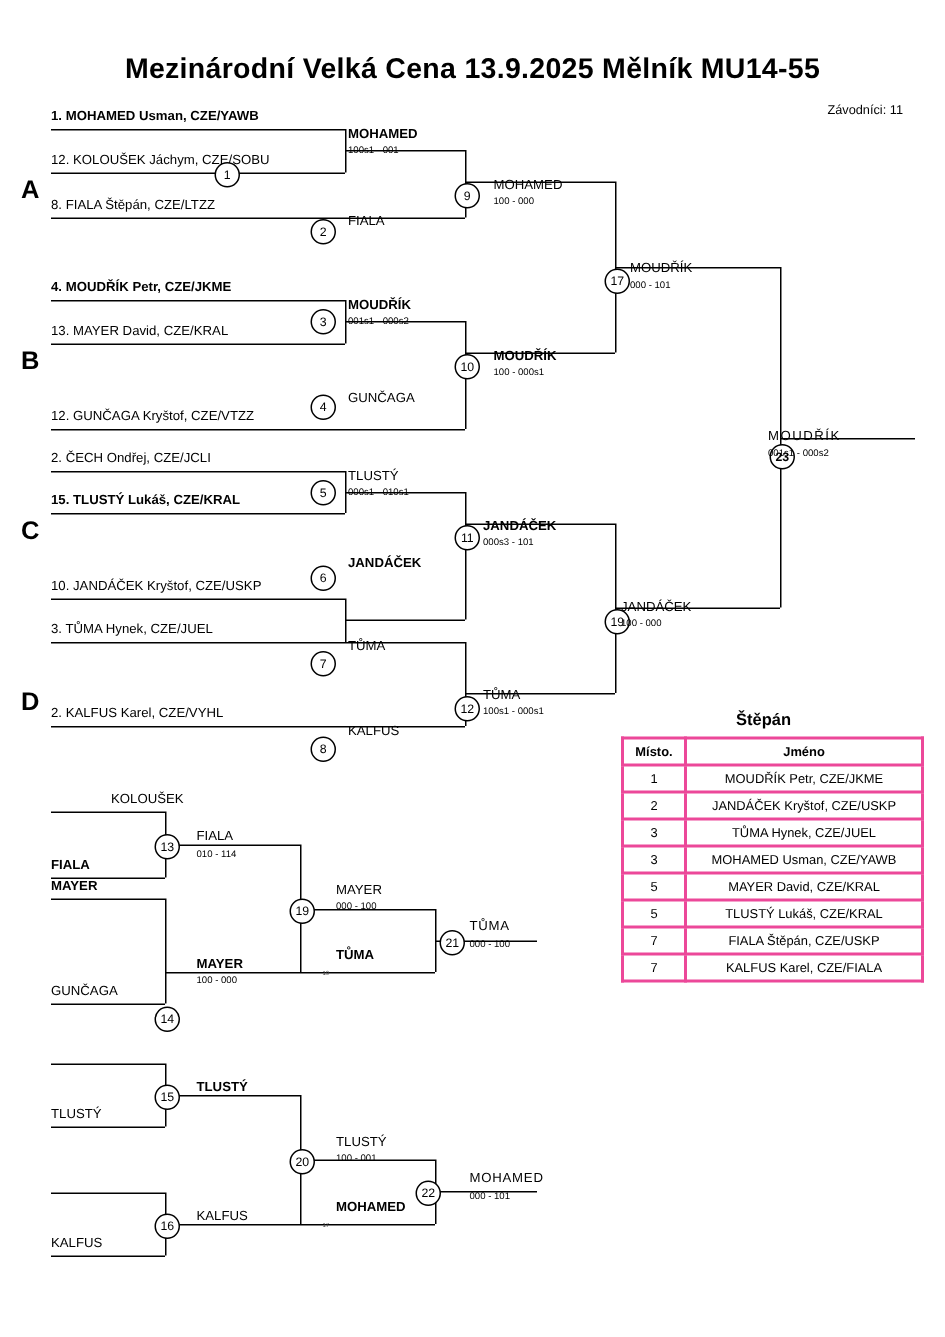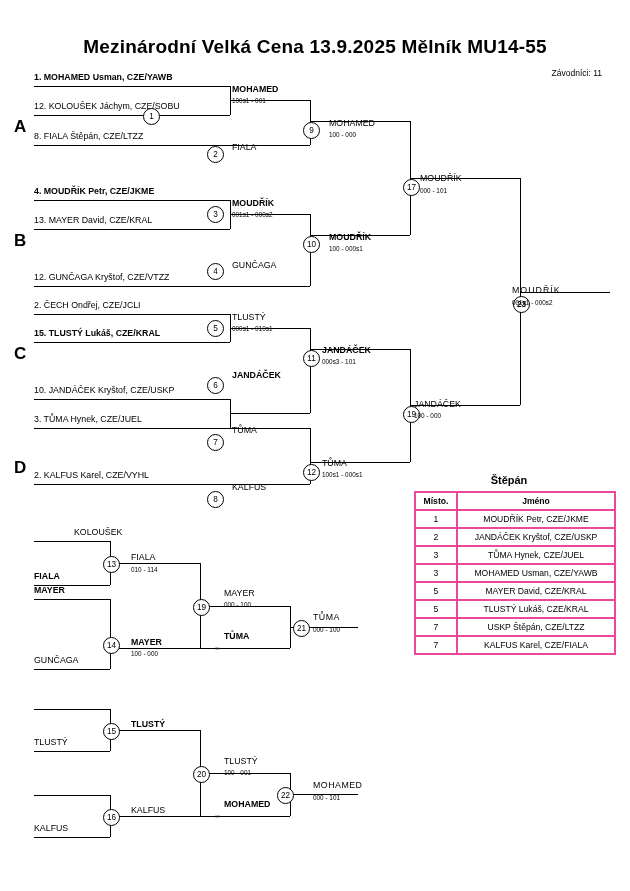--- a/index.html
+++ b/index.html
@@ -195,21 +195,21 @@
   <div class="abs line h" style="left:110px;top:563px;width:90px;"></div>
   <div class="abs line h" style="left:110px;top:648px;width:90px;"></div>
   <div class="abs line v" style="left:200px;top:563px;height:85px;"></div>
   <div class="abs line h" style="left:200px;top:606px;width:90px;"></div>
 
   <div class="abs line h" style="left:200px;top:648px;width:90px;"></div>
   <div class="abs line v" style="left:290px;top:606px;height:42px;"></div>
   <div class="abs line h" style="left:290px;top:627px;width:68px;"></div>
 
   <div class="abs circ" style="left:103px;top:556px;">13</div>
-  <div class="abs circ" style="left:103px;top:637px;">14</div>
+  <div class="abs circ" style="left:103px;top:671px;">14</div>
   <div class="abs circ" style="left:193px;top:599px;">19</div>
   <div class="abs circ" style="left:293px;top:620px;">21</div>
 
   <div class="abs nm" style="left:131px;top:552px;">FIALA</div>
   <div class="abs score" style="left:131px;top:566px;">010 - 114</div>
   <div class="abs nm b" style="left:131px;top:637px;">MAYER</div>
   <div class="abs score" style="left:131px;top:650px;">100 - 000</div>
 
   <div class="abs nm" style="left:224px;top:588px;">MAYER</div>
   <div class="abs score" style="left:224px;top:601px;">000 - 100</div>
@@ -283,21 +283,21 @@
         <tr>
           <td class="por-place">5</td>
           <td class="por-name">MAYER David, CZE/KRAL</td>
         </tr>
         <tr>
           <td class="por-place">5</td>
           <td class="por-name">TLUSTÝ Lukáš, CZE/KRAL</td>
         </tr>
         <tr>
           <td class="por-place">7</td>
-          <td class="por-name">USKP Štěpán, CZE/LTZZ</td>
+          <td class="por-name">FIALA Štěpán, CZE/USKP</td>
         </tr>
         <tr>
           <td class="por-place">7</td>
           <td class="por-name">KALFUS Karel, CZE/FIALA</td>
         </tr>
       </tbody>
     </table>
   </div>
 
 </div>

